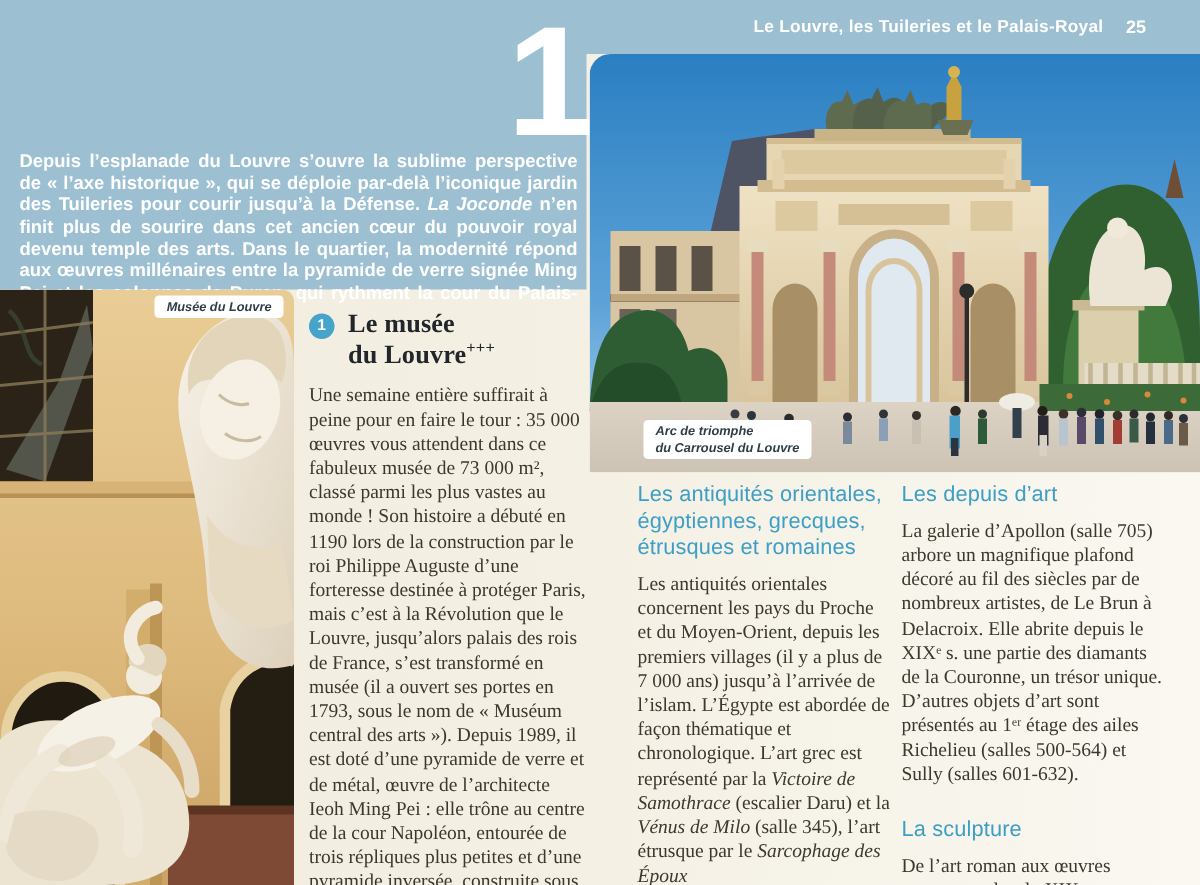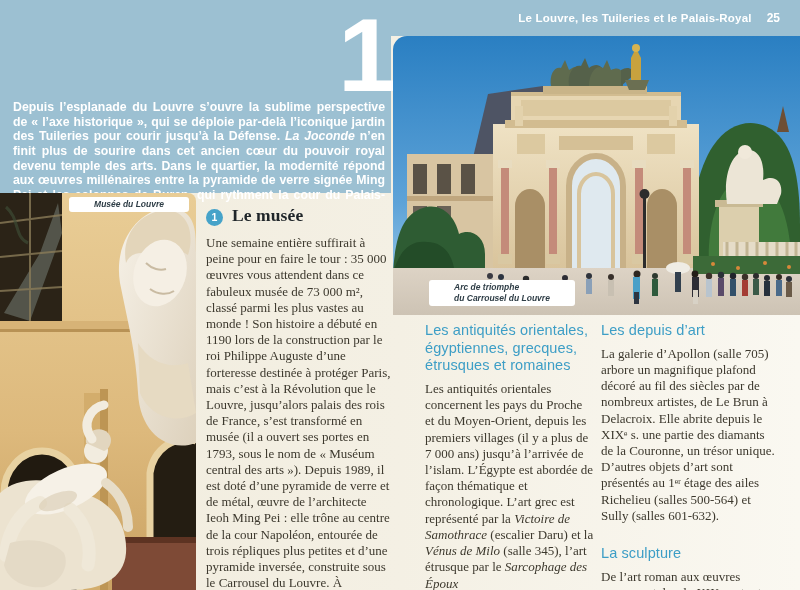--- a/index.html
+++ b/index.html
@@ -4,21 +4,21 @@
 <style>
   html,body{margin:0;padding:0;}
   .page{
     position:relative;width:800px;height:590px;overflow:hidden;
     background:linear-gradient(90deg,#f1ecdd 0%,#f4f0e4 50%,#faf8f1 100%);
     font-family:"Liberation Sans",sans-serif;
   }
   
   .header-strip{
     position:absolute;left:0;top:0;width:800px;height:36px;background:#9cc0d2;
-    display:flex;align-items:center;justify-content:flex-end;box-sizing:border-box;padding-right:20px;gap:15px;
+    display:flex;align-items:center;justify-content:flex-end;box-sizing:border-box;padding-right:36px;gap:15px;
   }
   .running-header{color:#fff;font-weight:bold;font-size:11.5px;letter-spacing:.2px;}
   .page-number{color:#fff;font-weight:bold;font-size:12px;}
   .intro-block{position:absolute;left:0;top:36px;width:391px;height:157px;background:#9cc0d2;}
   .title-wrap{position:absolute;left:38px;top:10px;color:#fff;line-height:1.02;}
   .title-big{font-size:26px;font-weight:bold;letter-spacing:.4px;}
   .title-small{font-size:20.5px;font-weight:bold;letter-spacing:.4px;}
   .title-line2{font-size:20.5px;font-weight:bold;letter-spacing:.4px;margin-top:3px;}
   .chapter-num{
     position:absolute;left:338px;top:-33px;width:50px;text-align:left;
@@ -26,21 +26,21 @@
   }
   .intro-text{
     position:absolute;left:13px;top:64px;width:372px;
     color:#fff;font-weight:bold;font-size:12.3px;line-height:1.19;text-align:justify;
   }
   .intro-text .it{font-style:italic;}
   
   .left-photo{position:absolute;left:0;top:193px;width:196px;height:397px;border-top-right-radius:8px;overflow:hidden;}
   .right-photo{position:absolute;left:393px;top:36px;width:407px;height:279px;border-top-left-radius:14px;overflow:hidden;}
   .photo-label{
-    position:absolute;background:#fff;border-radius:3px;padding:2px 25px;
+    position:absolute;background:#fff;border-radius:3px;padding:2px 8px;
     font-size:8.5px;font-style:italic;font-weight:bold;color:#2e3d46;line-height:1.3;white-space:nowrap;
   }
   .left-photo-label{top:4px;right:7px;}
   .right-photo-caption{left:36px;bottom:9px;}
   
   .serif{font-family:"Liberation Serif",serif;font-size:13px;line-height:16.2px;color:#3c382d;}
   .serif .it{font-style:italic;}
   .mid-col{position:absolute;left:206px;top:206px;width:186px;}
   .mid-heading-row{display:flex;align-items:flex-start;}
   .num-badge{
@@ -322,20 +322,21 @@
       </g>
     </svg>
     <span class="photo-label right-photo-caption"><span>Arc de triomphe</span><br><span>du Carrousel du Louvre</span></span>
   </div>
 
   <div class="mid-col">
     <div class="mid-heading-row">
       <span class="num-badge">1</span>
       <div class="mid-heading">
         <div>Le musée</div>
+        <div><span>du Louvre</span><sup>+++</sup></div>
       </div>
     </div>
     <div class="mid-body serif"><span>Une semaine entière suffirait à peine pour en faire le tour&nbsp;: 35&nbsp;000 œuvres vous attendent dans ce fabuleux musée de 73&nbsp;000&nbsp;m², classé parmi les plus vastes au monde&nbsp;! Son histoire a débuté en 1190 lors de la construction par le roi Philippe Auguste d’une forteresse destinée à protéger Paris, mais c’est à la Révolution que le Louvre, jusqu’alors palais des rois de France, s’est transformé en musée (il a ouvert ses portes en 1793, sous le nom de «&nbsp;Muséum central des arts&nbsp;»). Depuis 1989, il est doté d’une pyramide de verre et de métal, œuvre de l’architecte Ieoh Ming Pei&nbsp;: elle trône au centre de la cour Napoléon, entourée de trois répliques plus petites et d’une pyramide inversée, construite sous le Carrousel du Louvre. À l’époque, son design ultramoderne avait suscité bien des controverses. C’est aujourd’hui un monument emblématique de Paris.</span></div>
   </div>
 
   <div class="rcol rcol1">
     <h3 class="sub-heading">Les antiquités orientales, égyptiennes, grecques, étrusques et romaines</h3>
     <div class="serif"><span>Les antiquités orientales concernent les pays du Proche et du Moyen-Orient, depuis les premiers villages (il y a plus de 7&nbsp;000 ans) jusqu’à l’arrivée de l’islam. L’Égypte est abordée de façon thématique et chronologique. L’art grec est représenté par la </span><span class="it">Victoire de Samothrace</span><span> (escalier Daru) et la </span><span class="it">Vénus de Milo</span><span> (salle 345), l’art étrusque par le </span><span class="it">Sarcophage des Époux</span></div>
   </div>
 

